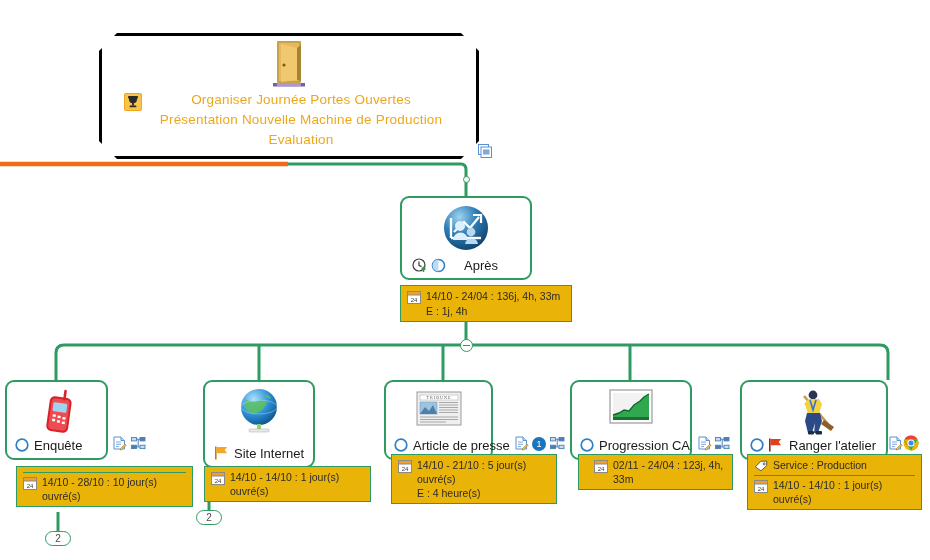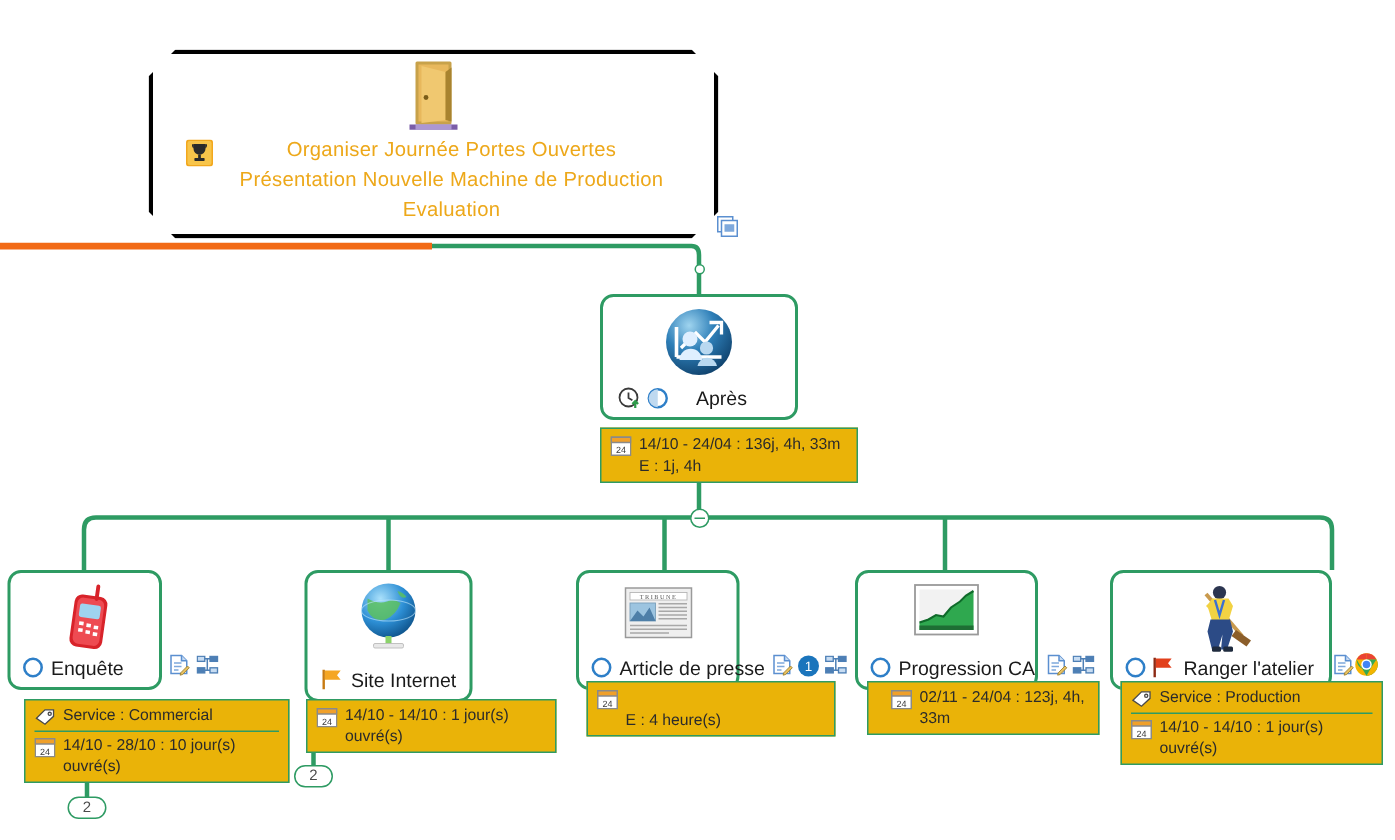--- a/index.html
+++ b/index.html
@@ -207,27 +207,20 @@
   </svg>
   <svg style="position:absolute;left:131px;top:437px;width:15px;height:13px;" viewBox="0 0 15 13">
     <rect x="0.5" y="0.5" width="5" height="3.4" fill="#C7DCF2" stroke="#4d7fb5" stroke-width=".9"></rect>
     <rect x="9" y="0.5" width="5" height="3.4" fill="#4d7fb5" stroke="#4d7fb5" stroke-width=".9"></rect>
     <rect x="9" y="8.2" width="5" height="3.4" fill="#C7DCF2" stroke="#4d7fb5" stroke-width=".9"></rect>
     <rect x="0.5" y="8.2" width="5" height="3.4" fill="#4d7fb5" stroke="#4d7fb5" stroke-width=".9"></rect>
     <path d="M5.5 2.2 H9 M5.5 9.9 H9 M7.2 2.2 V9.9" stroke="#4d7fb5" stroke-width="1"></path>
   </svg>
 
   <div class="card" style="left:16px;top:466px;width:177px;">
-    <div class="row">
-      <svg class="ico" style="width:14px;height:14px;margin-top:1px;" viewBox="0 0 16 14">
-        <path d="M1.5 8 L8 1.5 L14.5 1.5 L14.5 6.5 L8 12.5 Z" fill="#fff" stroke="#4a4a4a" stroke-width="1"></path>
-        <circle cx="11.6" cy="4.6" r="1.2" fill="none" stroke="#4a4a4a" stroke-width="1"></circle>
-      </svg>
-      <span class="txt">Service : Commercial</span>
-    </div>
     <div class="sep"></div>
     <div class="row">
       <svg class="ico" style="width:14px;height:14px;margin-top:1px;" viewBox="0 0 14 14">
         <rect x="0.5" y="1.5" width="13" height="12" fill="#fff" stroke="#8a8a8a"></rect>
         <rect x="0.5" y="1.5" width="13" height="3.5" fill="#F0A02A" stroke="#8a8a8a"></rect>
         <text x="7" y="12" font-size="6" text-anchor="middle" fill="#3a3a3a" font-family="'Liberation Sans',sans-serif">24</text>
       </svg>
       <span class="txt">14/10 - 28/10 : 10 jour(s) ouvré(s)</span>
     </div>
   </div>
@@ -306,20 +299,21 @@
     <path d="M5.5 2.2 H9 M5.5 9.9 H9 M7.2 2.2 V9.9" stroke="#4d7fb5" stroke-width="1"></path>
   </svg>
 
   <div class="card" style="left:391px;top:454px;width:166px;">
     <div class="row">
       <svg class="ico" style="width:14px;height:14px;margin-top:1px;" viewBox="0 0 14 14">
         <rect x="0.5" y="1.5" width="13" height="12" fill="#fff" stroke="#8a8a8a"></rect>
         <rect x="0.5" y="1.5" width="13" height="3.5" fill="#F0A02A" stroke="#8a8a8a"></rect>
         <text x="7" y="12" font-size="6" text-anchor="middle" fill="#3a3a3a" font-family="'Liberation Sans',sans-serif">24</text>
       </svg>
+      <span class="txt">14/10 - 21/10 : 5 jour(s) ouvré(s)</span>
     </div>
     <div class="row" style="padding-left:19px;">
       <span class="txt">E : 4 heure(s)</span>
     </div>
   </div>
 
   <div class="node" style="left:570px;top:380px;width:122px;height:80px;">
     <svg class="nicon" style="top:6px;width:46px;height:44px;" viewBox="0 0 46 44">
       <rect x="2" y="2" width="42" height="33" fill="#fff" stroke="#9a9a9a" stroke-width="1.2"></rect>
       <rect x="5" y="5" width="36" height="27" fill="#F2F2F2"></rect>

